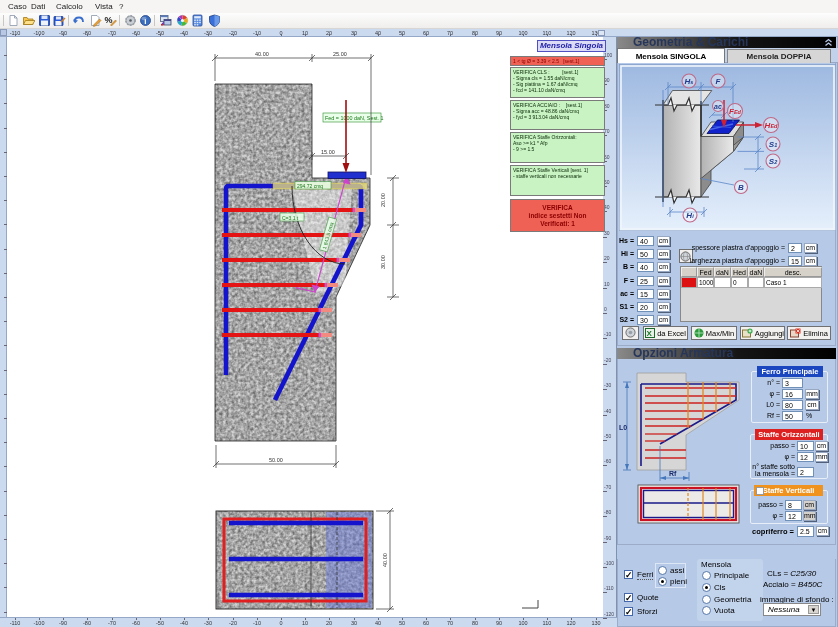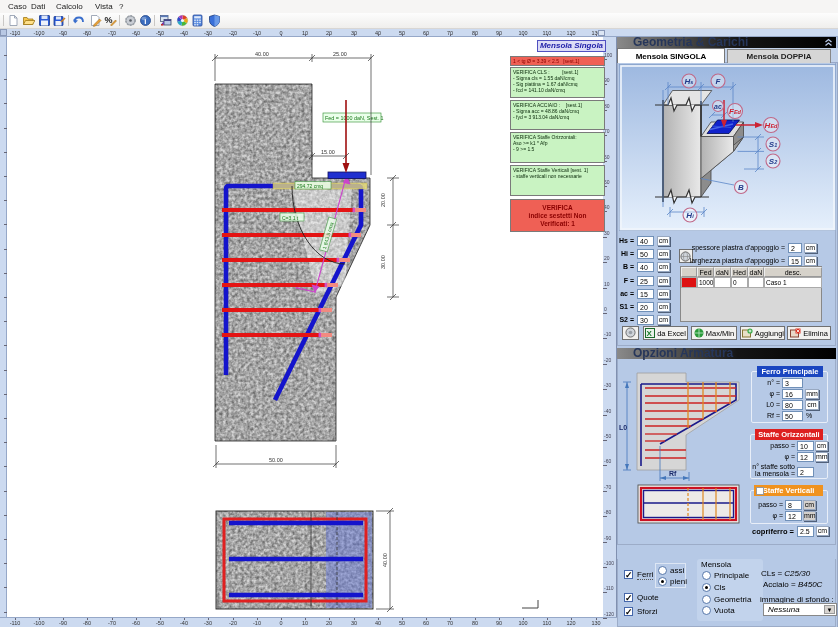--- a/index.html
+++ b/index.html
@@ -689,17 +689,17 @@
       <div class="rad" style="left:85px;top:534px"></div>
       <div class="olab" style="left:97px;top:534px">Principale</div>
       <div class="rad" style="left:85px;top:546px">
         <div class="rdot"></div>
       </div>
       <div class="olab" style="left:97px;top:546px">Cls</div>
       <div class="rad" style="left:85px;top:558px"></div>
       <div class="olab" style="left:97px;top:558px">Geometria</div>
       <div class="rad" style="left:85px;top:569px"></div>
       <div class="olab" style="left:97px;top:569px">Vuota</div>
-      <div class="olab" style="left:144px;top:532px">CLs = <i>C25/30</i></div>
+      <div class="olab" style="left:150px;top:532px">CLs = <i>C25/30</i></div>
       <div class="olab" style="left:146px;top:543px">Acciaio = <i>B450C</i></div>
       <div class="olab" style="left:143px;top:558px">immagine di sfondo :</div>
-      <div style="position:absolute;left:146px;top:566px;width:74px;height:13px;background:#fff;border:1px solid #888;font-size:8px;font-style:italic;padding:1px 0 0 4px">Nessuna<span style="position:absolute;right:1px;top:1px;width:11px;height:9px;background:#d8d4d0;border:1px solid #999;font-size:6px;line-height:8px;text-align:center;font-style:normal">▼</span></div>
+      <div style="position:absolute;left:146px;top:566px;width:58px;height:13px;background:#fff;border:1px solid #888;font-size:8px;font-style:italic;padding:1px 0 0 4px">Nessuna<span style="position:absolute;right:1px;top:1px;width:11px;height:9px;background:#d8d4d0;border:1px solid #999;font-size:6px;line-height:8px;text-align:center;font-style:normal">▼</span></div>
     </div>
 </div>
 </body></html>

